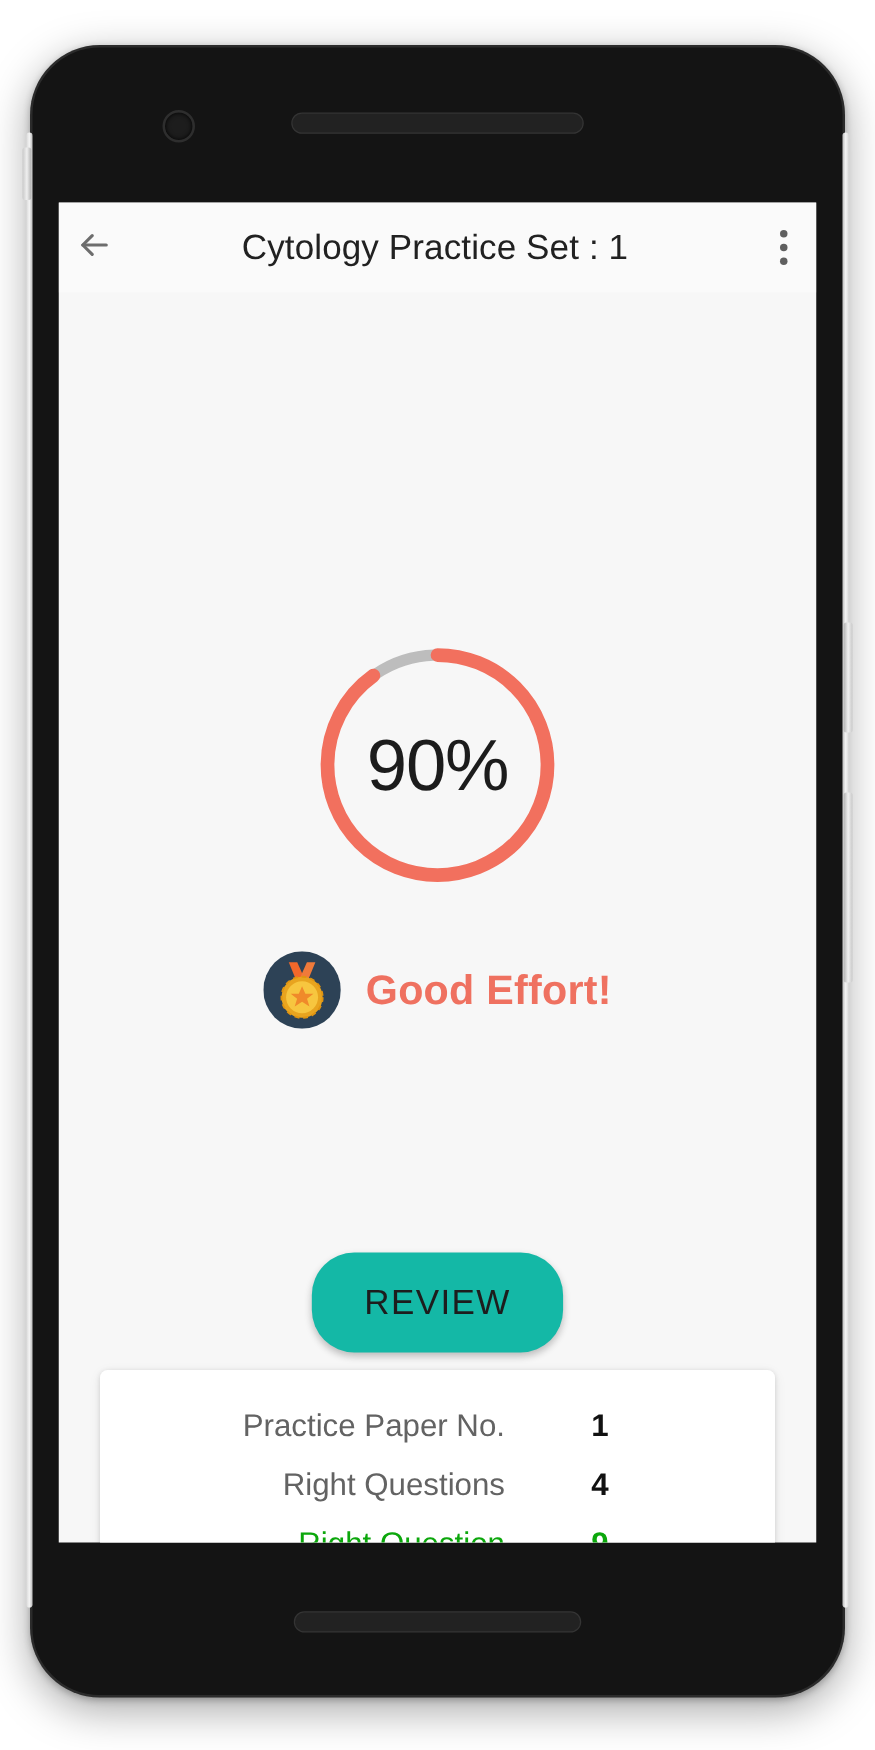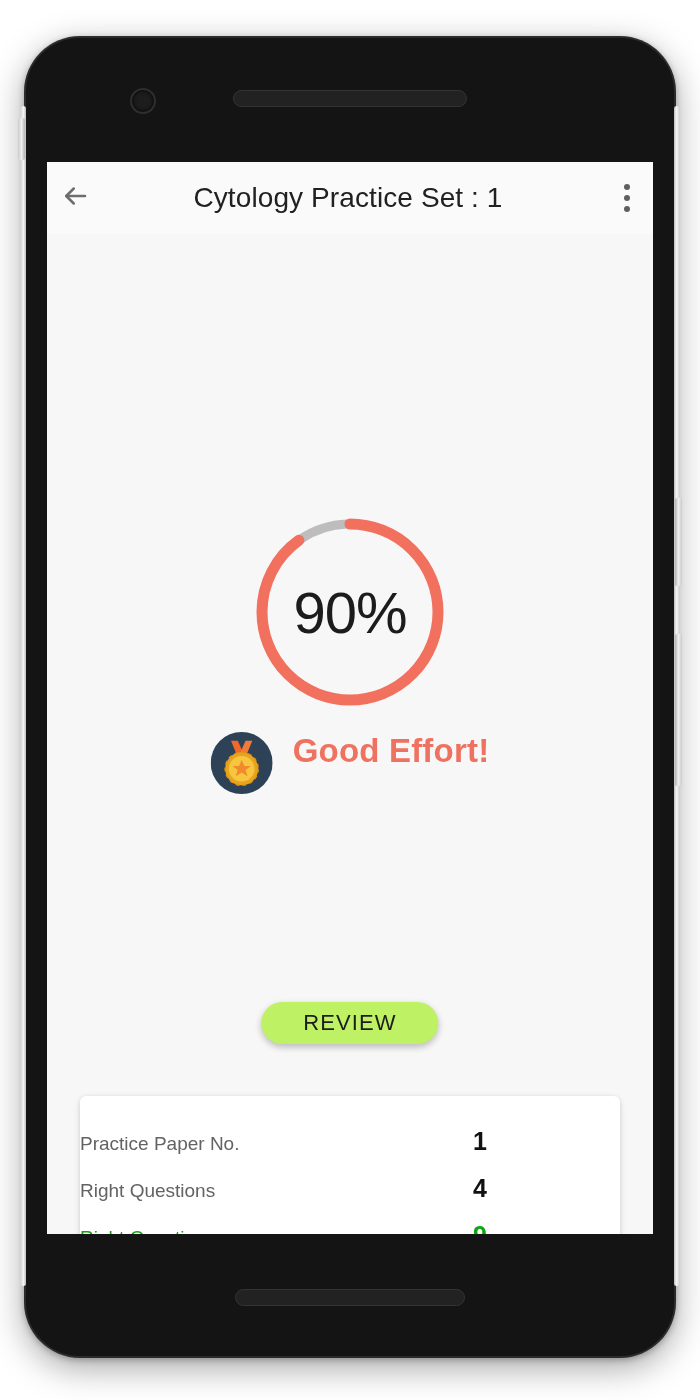--- a/index.html
+++ b/index.html
@@ -189,48 +189,49 @@
     font-weight: 400;
     color: #1c1c1c;
     letter-spacing: -1px;
   }
 
   
   .award-row {
     position: absolute;
     left: 50%;
     transform: translateX(-50%);
-    top: 498px;
-    display: flex;
+    top: 527px;
+    display: flex;
+    align-items: center;
     gap: 20px;
   }
   .medal {
     width: 62px;
     height: 62px;
     flex: 0 0 auto;
   }
   .award-text {
     font-size: 33px;
     font-weight: bold;
     color: #ef7160;
     letter-spacing: 0.2px;
   }
 
   
   .review-btn {
     position: absolute;
     left: 50%;
     transform: translateX(-50%);
     top: 768px;
-    background: #bef264;
+    background: #14b8a6;
     border: none;
     border-radius: 34px;
-    padding: 8px 42px;
+    padding: 24px 42px;
     font-family: "Liberation Sans", sans-serif;
-    font-size: 22px;
+    font-size: 28px;
     font-weight: 500;
     letter-spacing: 1.1px;
     color: #1d1d1d;
     box-shadow: 0 3px 6px rgba(0,0,0,0.16), 0 3px 8px rgba(0,0,0,0.10);
     cursor: pointer;
   }
 
   
   .stats-card {
     position: absolute;
@@ -242,23 +243,23 @@
     box-shadow: 0 1px 4px rgba(0,0,0,0.13), 0 3px 10px rgba(0,0,0,0.07);
     padding: 22px 0 20px 0;
   }
   .stat-row {
     display: flex;
     align-items: baseline;
     padding: 9px 0;
   }
   .stat-label {
     width: 60%;
-    text-align: left;
+    text-align: right;
     padding-right: 0px;
-    font-size: 19px;
+    font-size: 25px;
     font-weight: 400;
     color: #636363;
   }
   .stat-value {
     width: 40%;
     text-align: center;
     padding-right: 64px;
     box-sizing: border-box;
     font-size: 25px;
     font-weight: bold;

